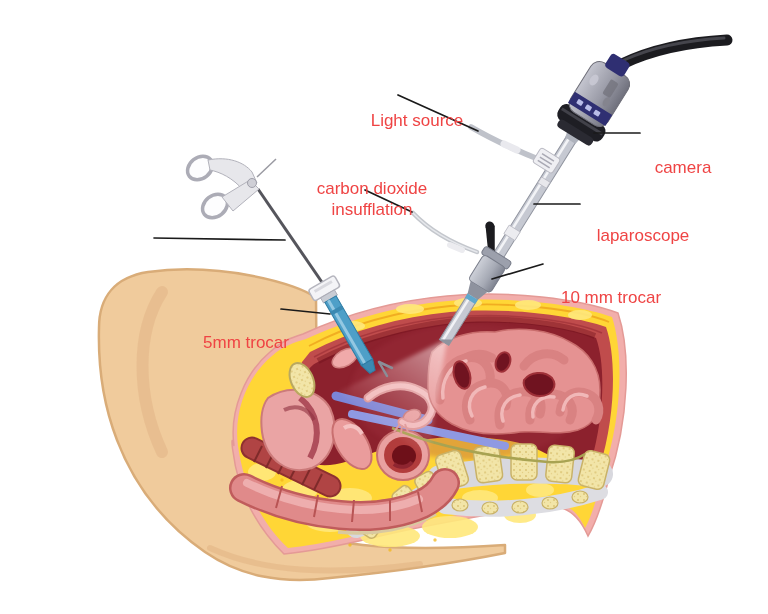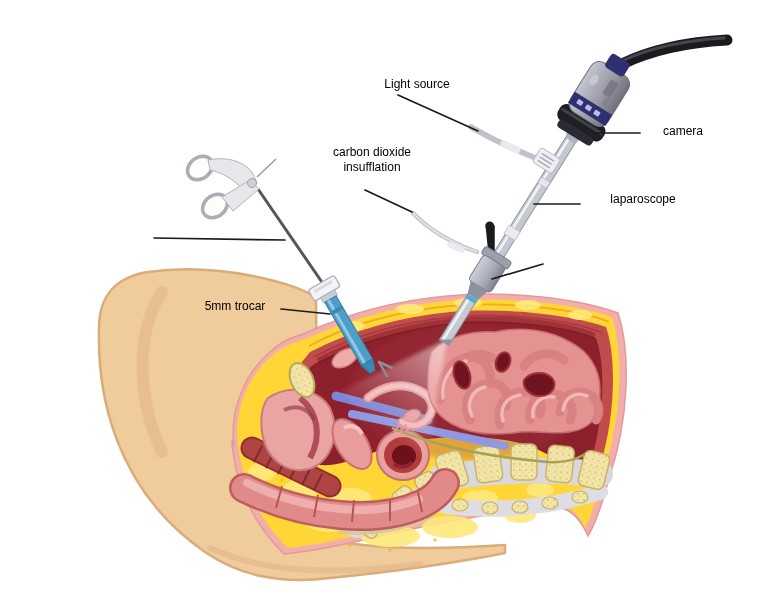--- a/index.html
+++ b/index.html
@@ -1,20 +1,20 @@
 <!DOCTYPE html>
 <html><head>
 <meta charset="utf-8">
 <style>
   html,body{margin:0;padding:0;background:#fff;}
   #stage{position:relative;width:768px;height:614px;background:#ffffff;overflow:hidden;
          font-family:"Liberation Sans",sans-serif;}
   #art{position:absolute;left:0;top:0;}
-  .lbl{position:absolute;font-size:12px;line-height:1.22;color:#000000;
-       text-align:center;white-space:normal;}
+  .lbl{position:absolute;font-size:17px;line-height:1.22;color:#ef4444;
+       text-align:center;white-space:normal;margin-top:34px;}
   .lbl.left{text-align:center;}
 </style>
 </head>
 <body>
 
 <div id="stage">
 
 <svg id="art" width="768" height="614" viewBox="0 0 768 614">
   <defs>
     <pattern id="boneP" width="6" height="6" patternUnits="userSpaceOnUse">
@@ -324,15 +324,16 @@
     <line x1="492" y1="279" x2="543" y2="264"></line>
     <line x1="154" y1="238" x2="285" y2="240"></line>
     <line x1="281" y1="309" x2="330" y2="314"></line>
   </g>
 </svg>
 
 <div class="lbl" style="left:358px;top:77px;width:118px;">Light source</div>
 <div class="lbl left" style="left:643px;top:124px;width:80px;">camera</div>
 <div class="lbl left" style="left:583px;top:192px;width:120px;">laparoscope</div>
 <div class="lbl" style="left:303px;top:145px;width:138px;">carbon dioxide insufflation</div>
-<div class="lbl left" style="left:180px;top:299px;width:110px;">5mm trocar</div>
+<div class="lbl left" style="left:546px;top:254px;width:130px;">10 mm trocar</div>
+<div class="lbl left" style="left:191px;top:299px;width:110px;">5mm trocar</div>
 
 </div>
 
 </body></html>

